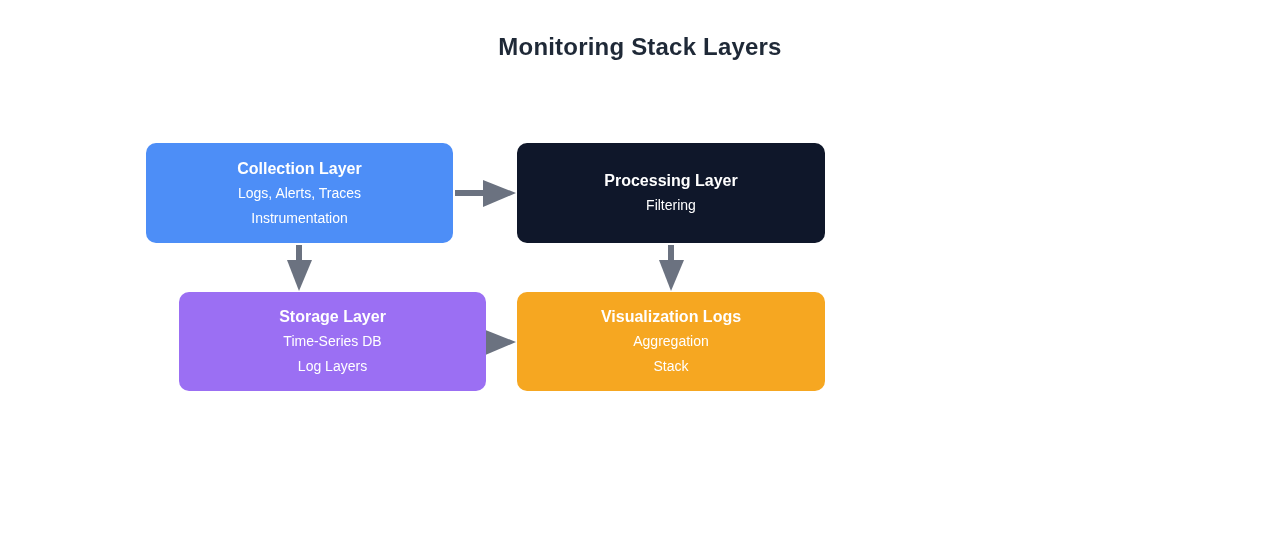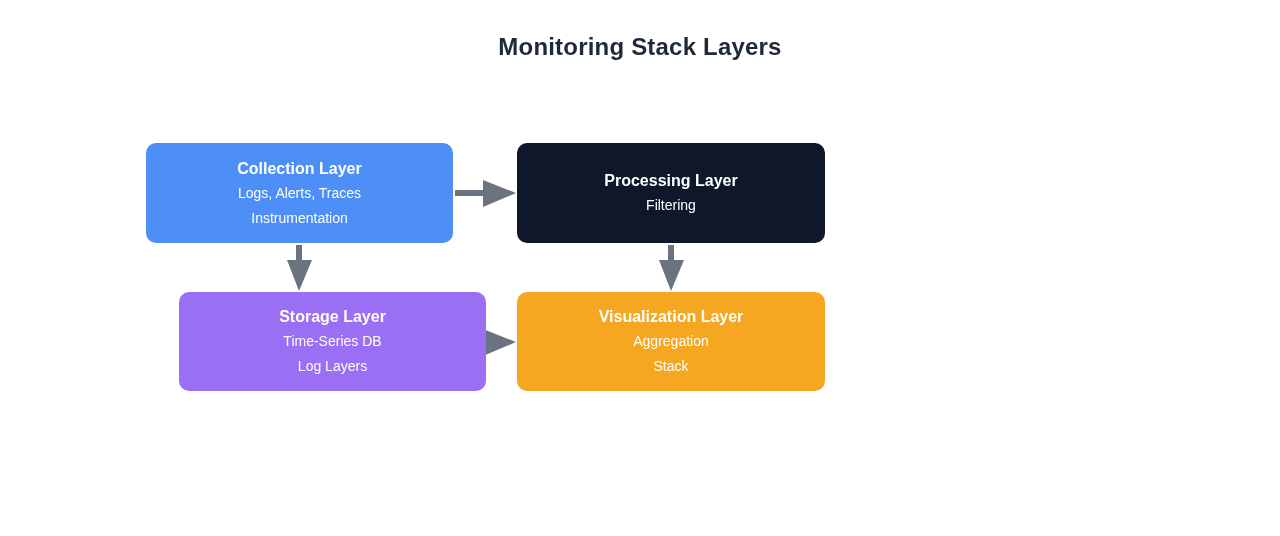--- a/index.html
+++ b/index.html
@@ -97,18 +97,18 @@
     <div class="node-line">Filtering</div>
   </div>
 
   <div class="node" id="node-storage" style="background: rgb(155, 111, 243);">
     <div class="node-title">Storage Layer</div>
     <div class="node-line">Time-Series DB</div>
     <div class="node-line">Log Layers</div>
   </div>
 
   <div class="node" id="node-visualization" style="background: rgb(246, 167, 33);">
-    <div class="node-title">Visualization Layer</div>
+    <div class="node-title">Visualization Logs</div>
     <div class="node-line">Aggregation</div>
     <div class="node-line">Stack</div>
   </div>
 
 </div>
 
 </body></html>

